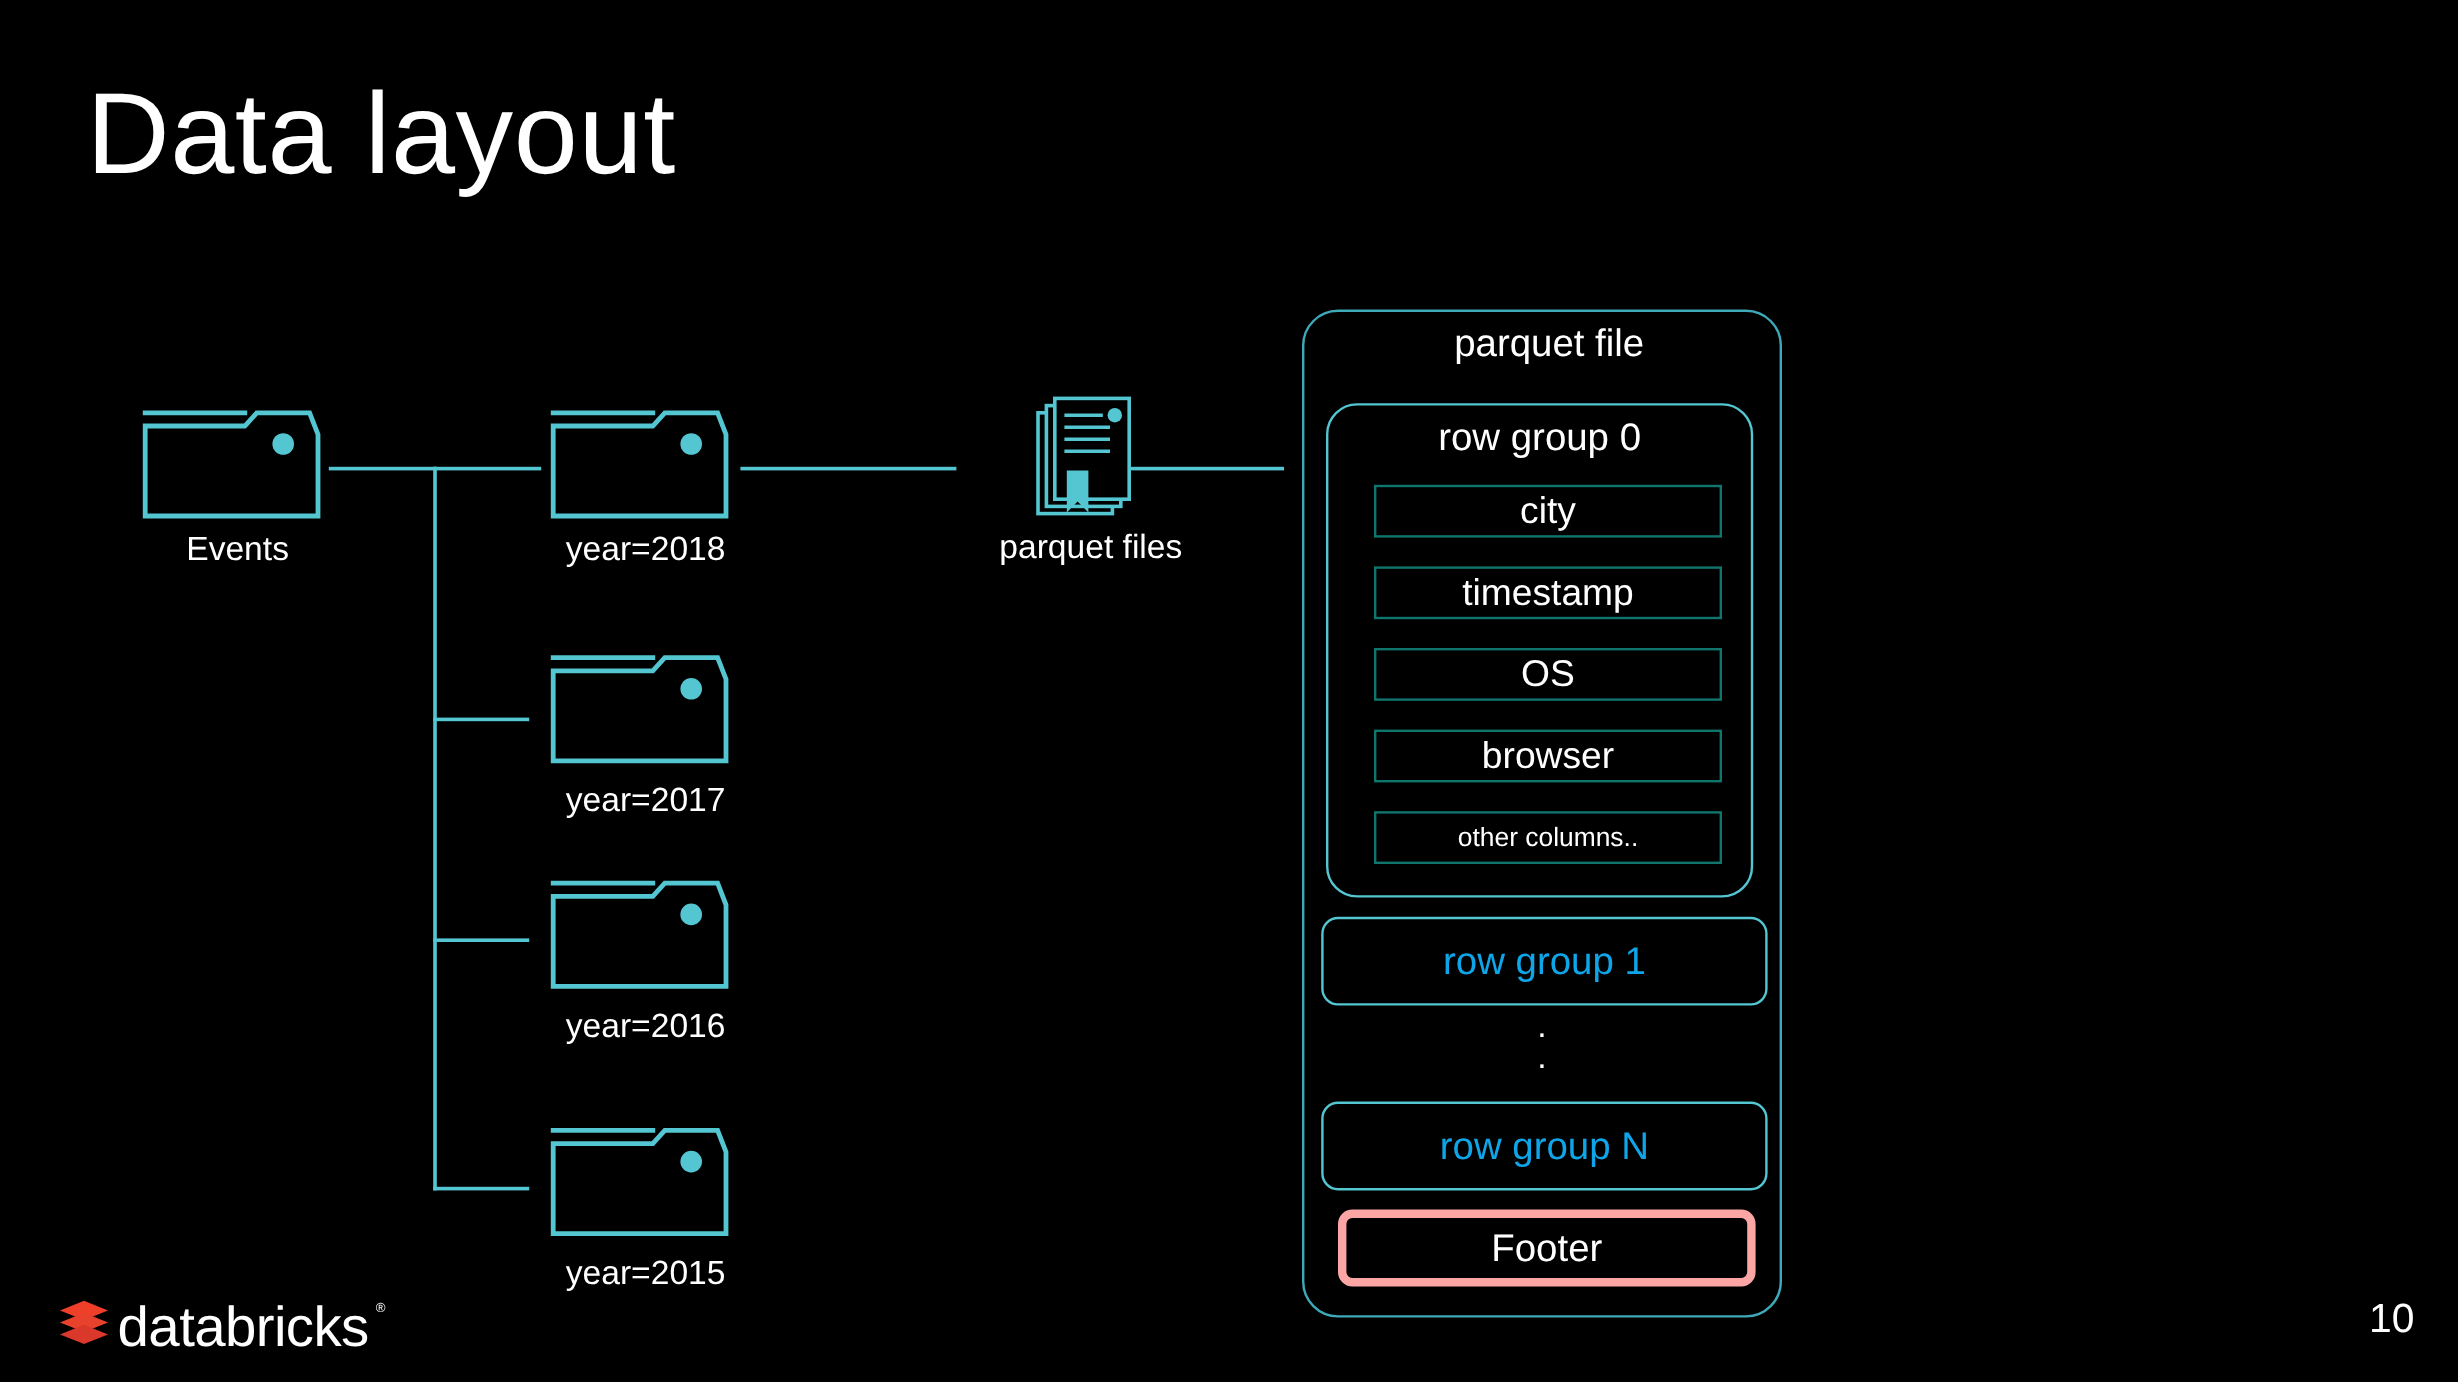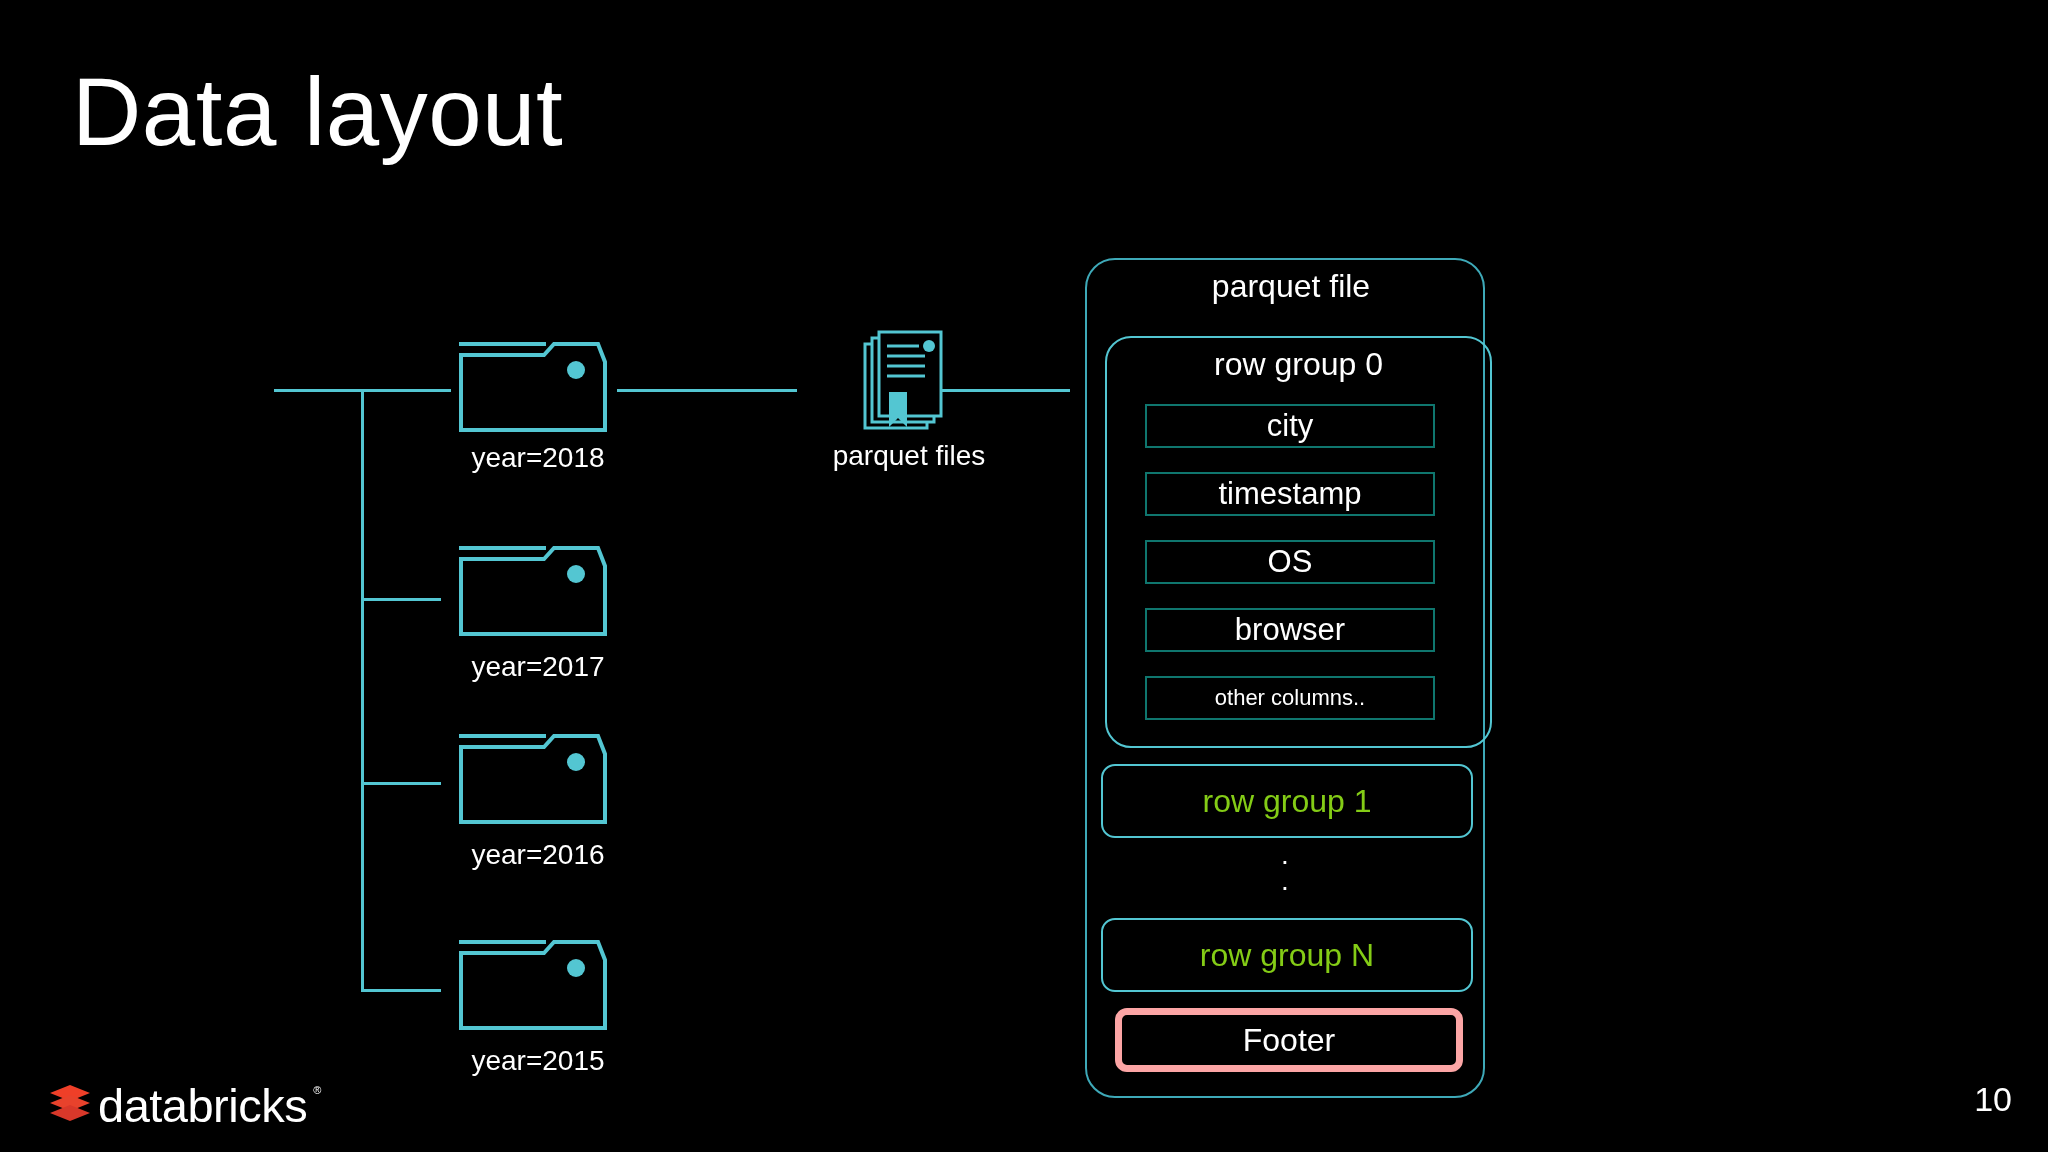--- a/index.html
+++ b/index.html
@@ -98,21 +98,21 @@
     text-align: center;
     font-size: 32px;
     color: #ffffff;
     margin-left: 12px;
   }
 
   .row-group-0 {
     position: absolute;
     left: 18px;
     top: 76px;
-    width: 387px;
+    width: 356px;
     height: 412px;
     border: 2px solid #53c6d2;
     border-radius: 26px;
     box-sizing: border-box;
   }
   .rg0-title {
     position: absolute;
     top: 8px;
     left: 0;
     right: 0;
@@ -145,21 +145,21 @@
     left: 14px;
     width: 372px;
     height: 74px;
     border: 2px solid #53c6d2;
     border-radius: 14px;
     box-sizing: border-box;
     display: flex;
     align-items: center;
     justify-content: center;
     font-size: 32px;
-    color: #84cc16;
+    color: #0ea5e9;
   }
   .rg-box.rg1 { top: 504px; }
   .rg-box.rgn { top: 658px; }
 
   .ellipsis {
     position: absolute;
     left: 0; right: 0;
     top: 582px;
     text-align: center;
     font-size: 28px;
@@ -231,20 +231,30 @@
   <div class="cyan-line hline" style="left:361px; top:598px; width:80px;"></div>
 
   <div class="cyan-line hline" style="left:361px; top:782px; width:80px;"></div>
 
   <div class="cyan-line hline" style="left:361px; top:989px; width:80px;"></div>
 
   <div class="cyan-line hline" style="left:617px; top:389px; width:180px;"></div>
 
   <div class="cyan-line hline" style="left:925px; top:389px; width:145px;"></div>
 
+  <div class="folder-node" style="left:118px; top:330px;">
+    <div class="folder-icon">
+      <svg width="152" height="104" viewBox="0 0 152 104" fill="none" xmlns="http://www.w3.org/2000/svg">
+        <path d="M3 14 L86 14" stroke="#53c6d2" stroke-width="4" stroke-linecap="square"></path>
+        <path d="M3 25 L3 100 L147 100 L147 32 L140 14 L96 14 L86 25 Z" stroke="#53c6d2" stroke-width="4" fill="none" stroke-linejoin="miter"></path>
+        <circle cx="118" cy="40" r="9" fill="#53c6d2"></circle>
+      </svg>
+    </div>
+    <div class="folder-label" style="top:112px;">Events</div>
+  </div>
 
   <div class="folder-node" style="left:458px; top:330px;">
     <div class="folder-icon">
       <svg width="152" height="104" viewBox="0 0 152 104" fill="none" xmlns="http://www.w3.org/2000/svg">
         <path d="M3 14 L86 14" stroke="#53c6d2" stroke-width="4" stroke-linecap="square"></path>
         <path d="M3 25 L3 100 L147 100 L147 32 L140 14 L96 14 L86 25 Z" stroke="#53c6d2" stroke-width="4" fill="none" stroke-linejoin="miter"></path>
         <circle cx="118" cy="40" r="9" fill="#53c6d2"></circle>
       </svg>
     </div>
     <div class="folder-label" style="top:112px;">year=2018</div>

